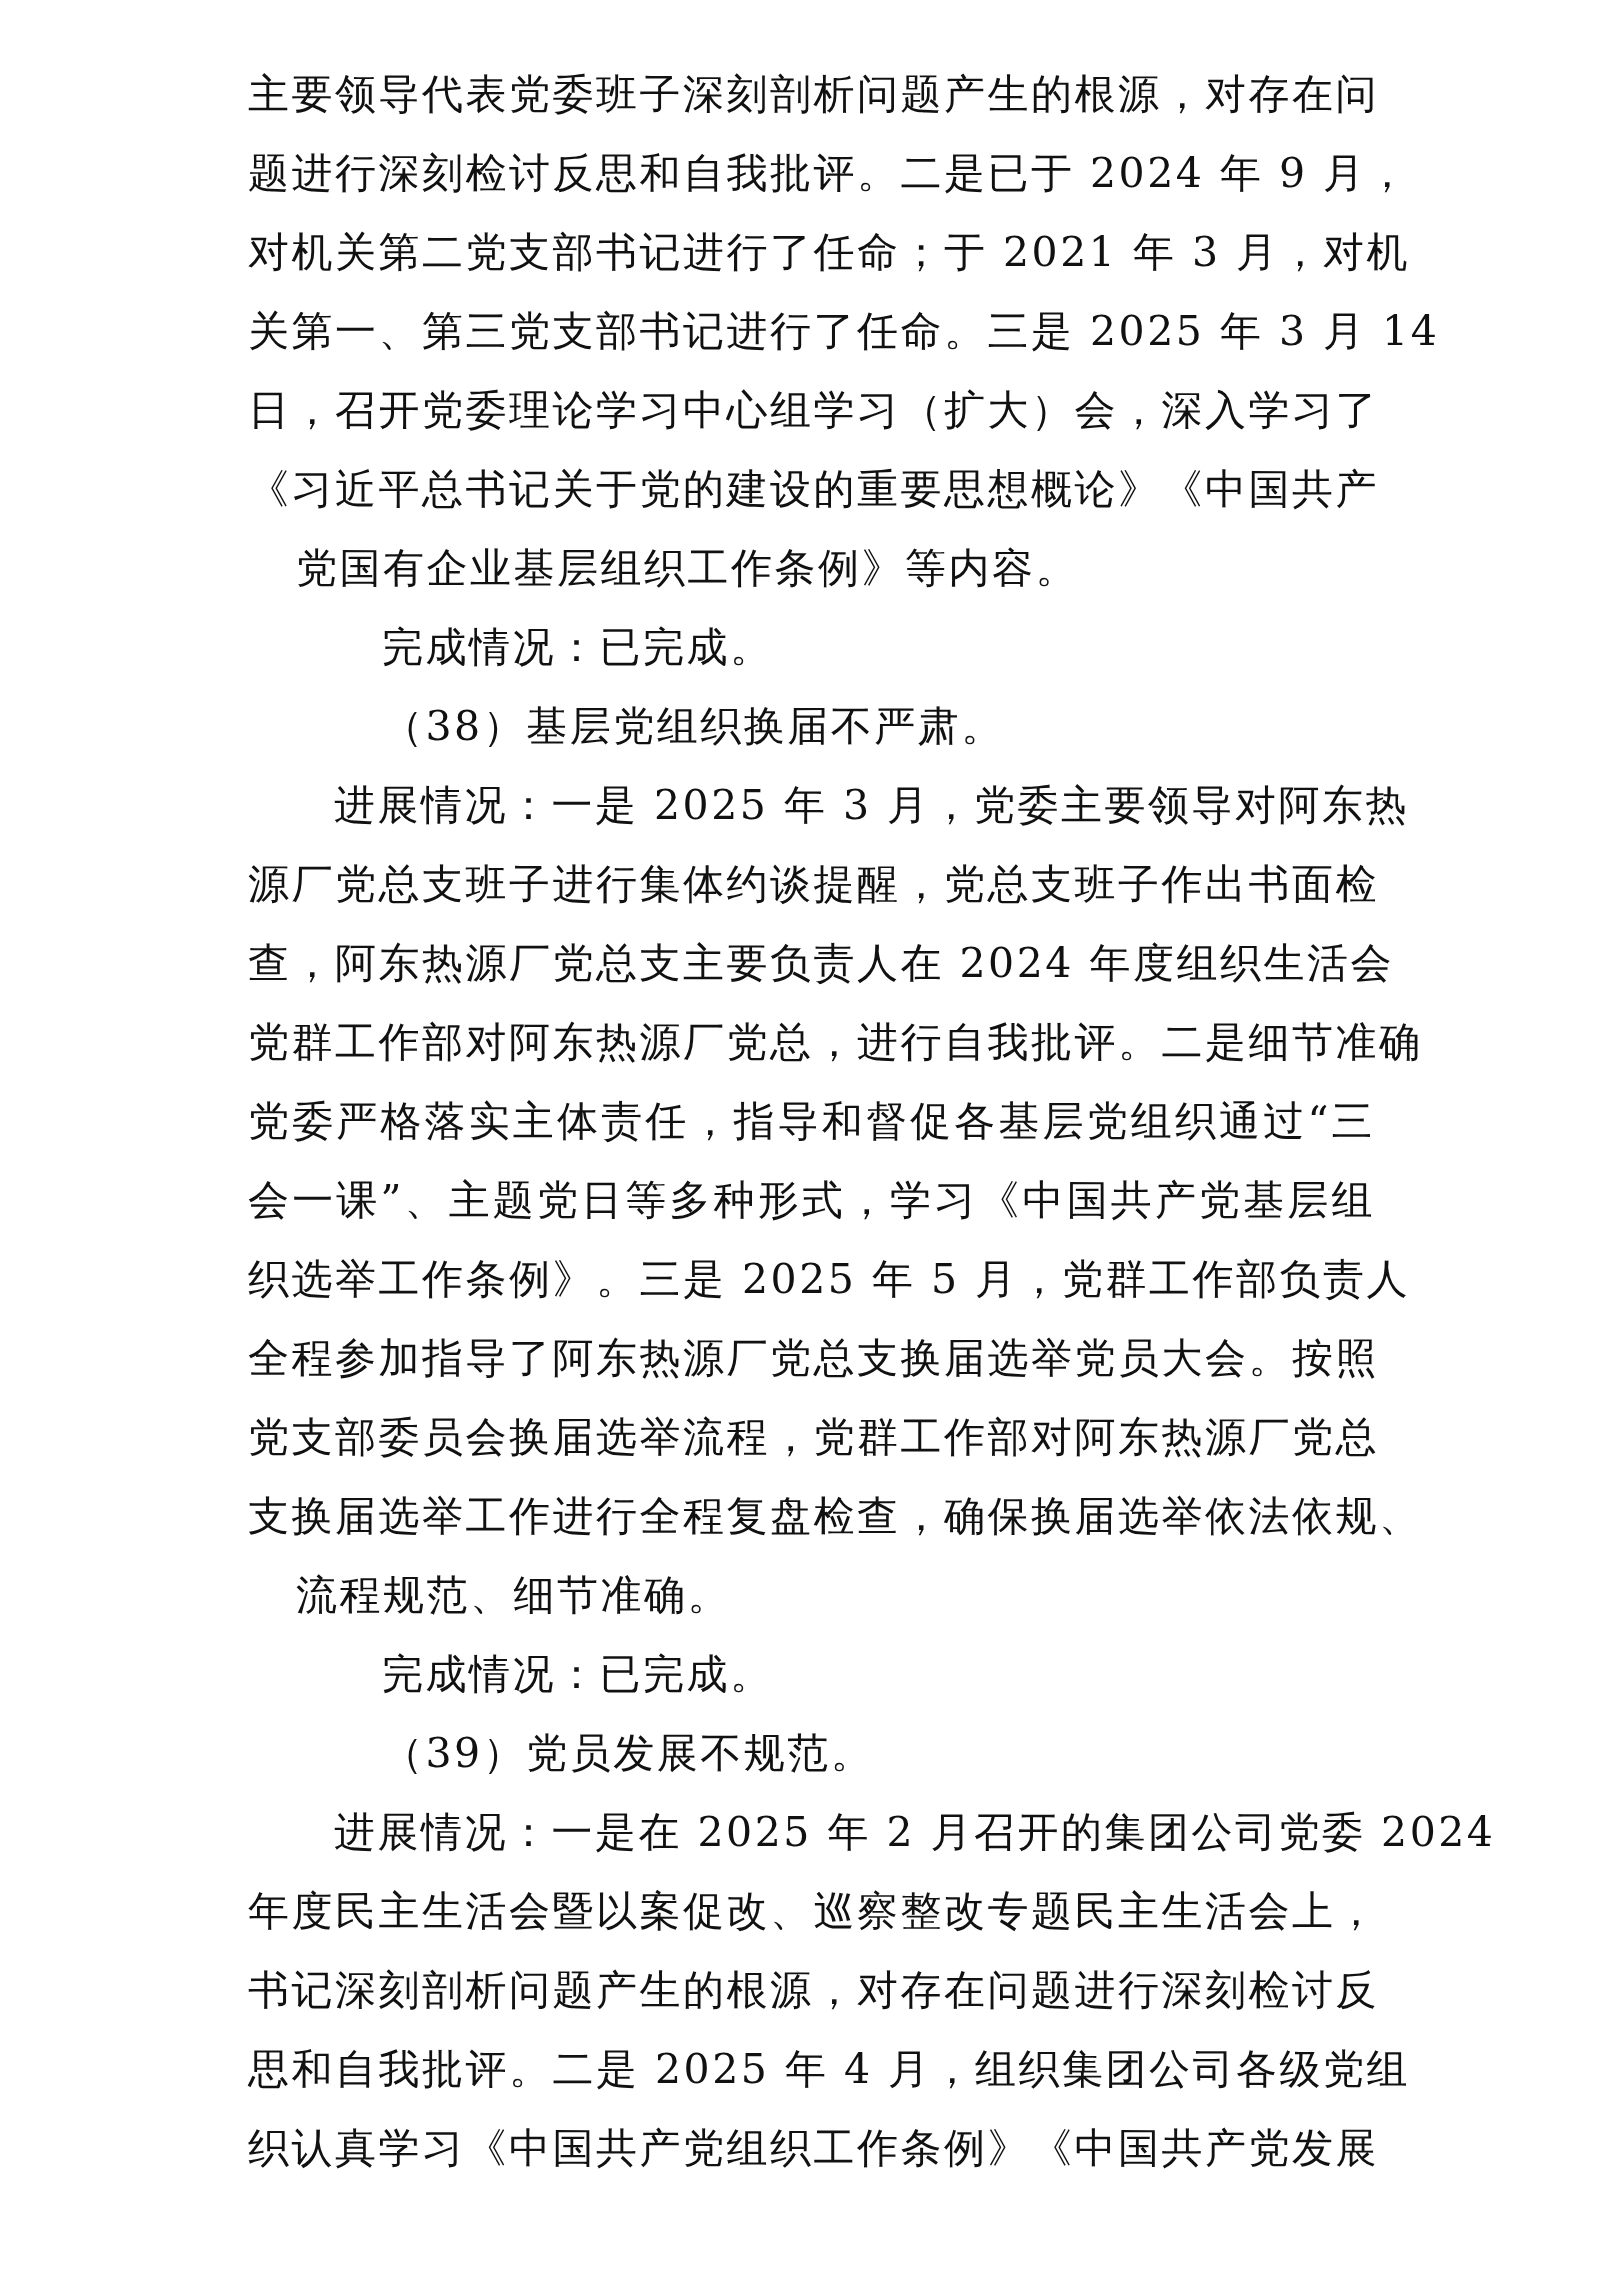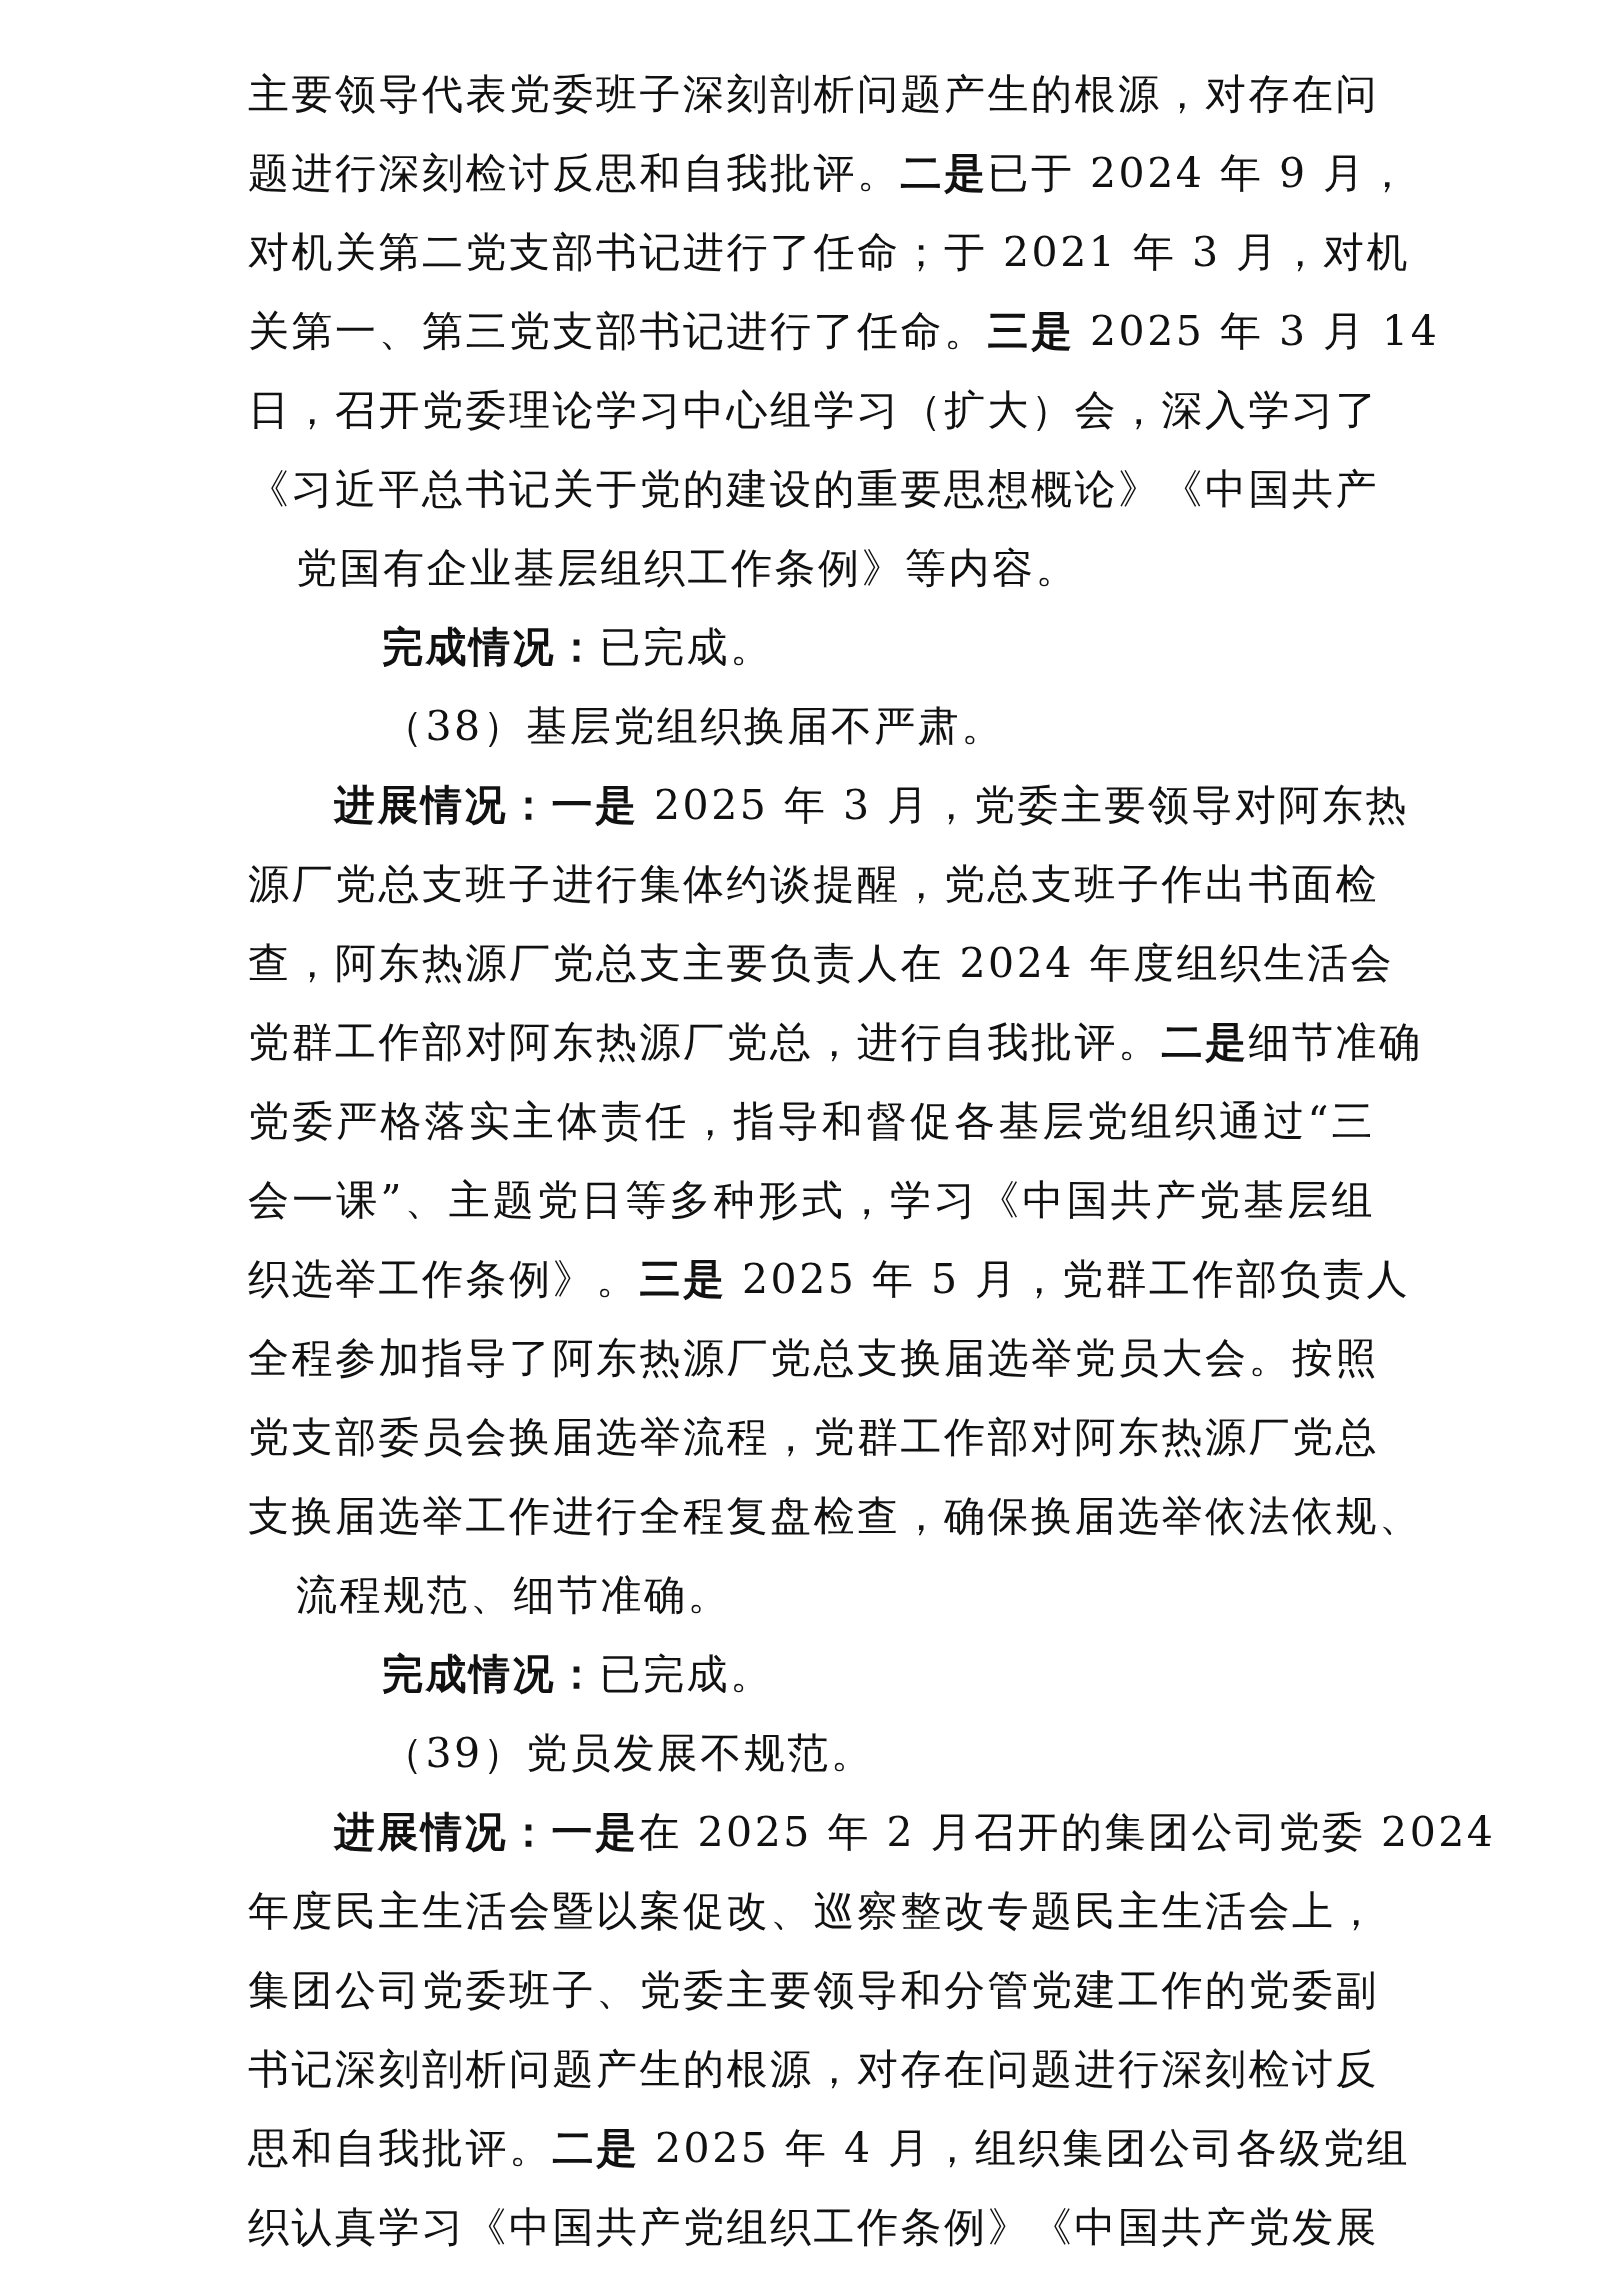--- a/index.html
+++ b/index.html
@@ -24,21 +24,21 @@
       line-height: 79px;
       letter-spacing: 2.5px;
       text-align: justify;
       text-justify: inter-character;
     }
     .para {
       margin: 0;
       padding: 0;
     }
     .b {
-      font-weight: bold;
+      font-weight: normal;
       font-family: "DejaVu Sans", "Liberation Sans", sans-serif;
     }
     .line {
       display: block;
       white-space: nowrap;
       text-align: justify;
       text-align-last: justify;
     }
     .line.last {
       text-align-last: left;
@@ -82,19 +82,18 @@
     </div>
     <div class="para">
       <span class="line ind last"><span class="b">完成情况：</span><span>已完成。</span></span>
     </div>
     <div class="para">
       <span class="line ind last"><span>（39）党员发展不规范。</span></span>
     </div>
     <div class="para">
       <span class="line ind"><span class="b">进展情况：</span><span class="b">一是</span><span>在 2025 年 2 月召开的集团公司党委 2024</span></span>
       <span class="line"><span>年度民主生活会暨以案促改、巡察整改专题民主生活会上，</span></span>
-      <span class="line"><span>集团公司党委班子、党委主要领导和分管党建工作的党委副</span></span>
       <span class="line"><span>书记深刻剖析问题产生的根源，对存在问题进行深刻检讨反</span></span>
       <span class="line"><span>思和自我批评。</span><span class="b">二是</span><span> 2025 年 4 月，组织集团公司各级党组</span></span>
       <span class="line"><span>织认真学习《中国共产党组织工作条例》《中国共产党发展</span></span>
     </div>
   </div>
 
 
 </body></html>

